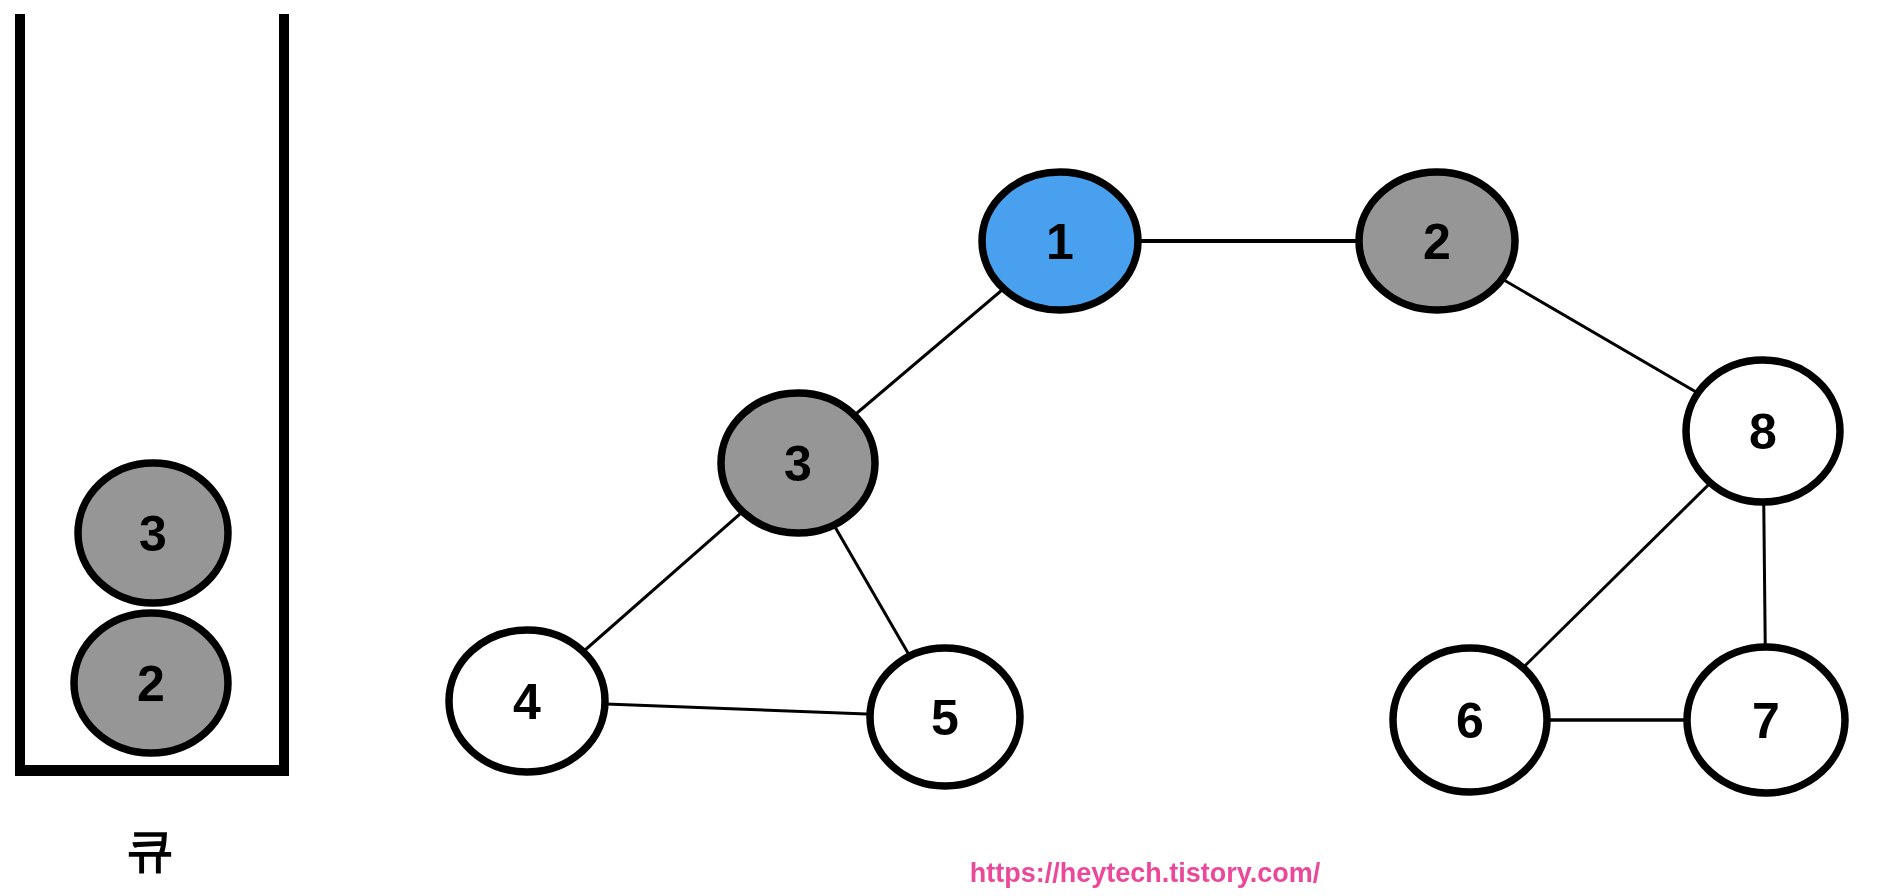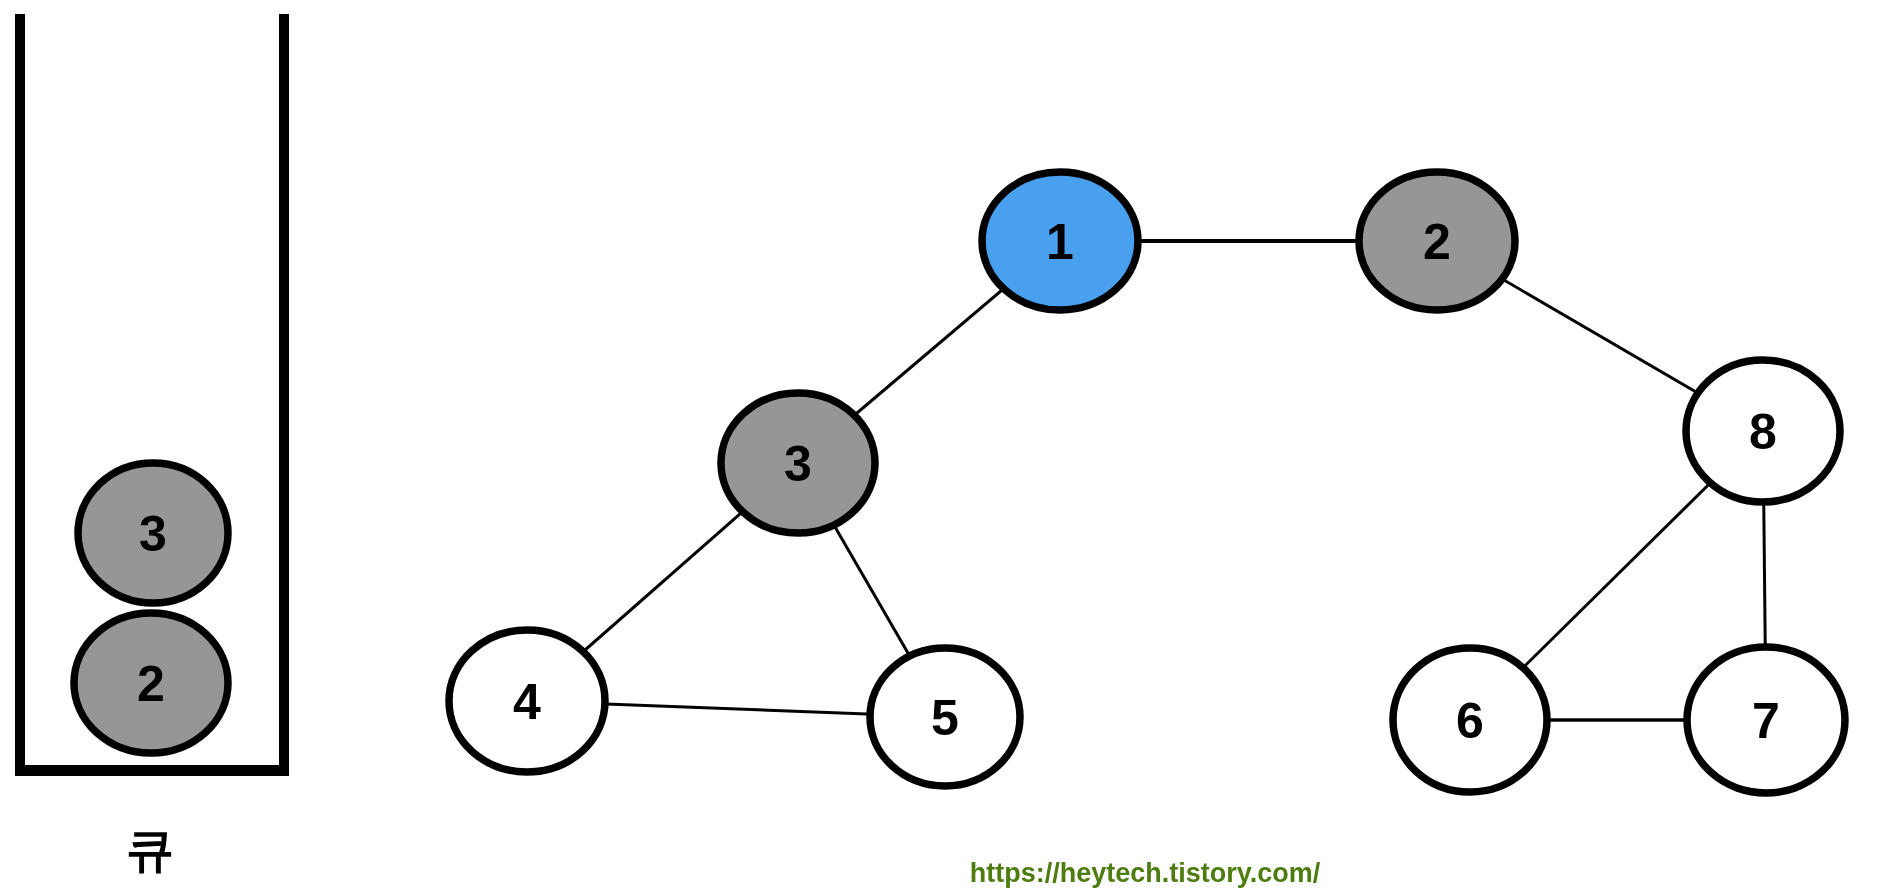--- a/index.html
+++ b/index.html
@@ -85,15 +85,15 @@
       <ellipse cx="1763" cy="431" rx="77" ry="71" fill="#ffffff" stroke="#000000" stroke-width="7.5"></ellipse>
       <text x="1763" y="449" text-anchor="middle" font-size="50" fill="#000000">8</text>
       <ellipse cx="153" cy="533" rx="75" ry="70" fill="#969696" stroke="#000000" stroke-width="7.5"></ellipse>
       <text x="153" y="551" text-anchor="middle" font-size="50" fill="#000000">3</text>
       <ellipse cx="151" cy="683" rx="77" ry="70" fill="#969696" stroke="#000000" stroke-width="7.5"></ellipse>
       <text x="151" y="701" text-anchor="middle" font-size="50" fill="#000000">2</text>
     </svg>
 
   <div class="queue-label">큐</div>
 
-  <div class="footer-url" style="color: #4d7c0f;">https://heytech.tistory.com/</div>
+  <div class="footer-url" style="color: #ec4899;">https://heytech.tistory.com/</div>
 
 </div>
 
 </body></html>

